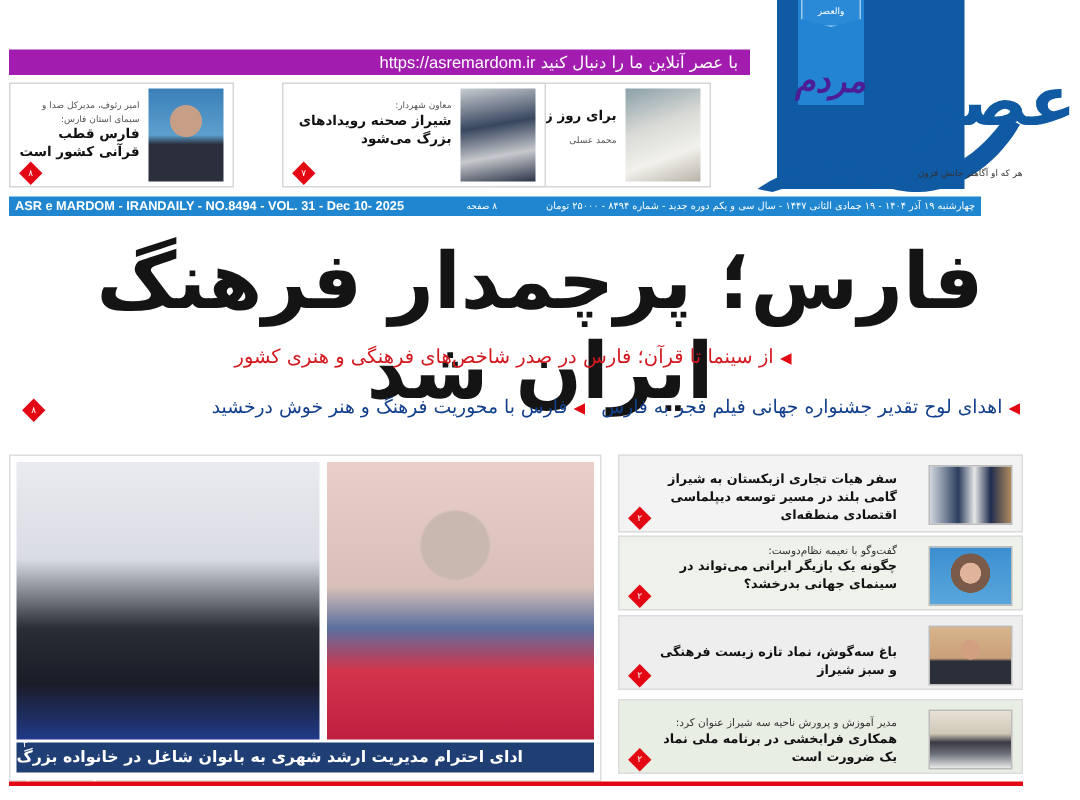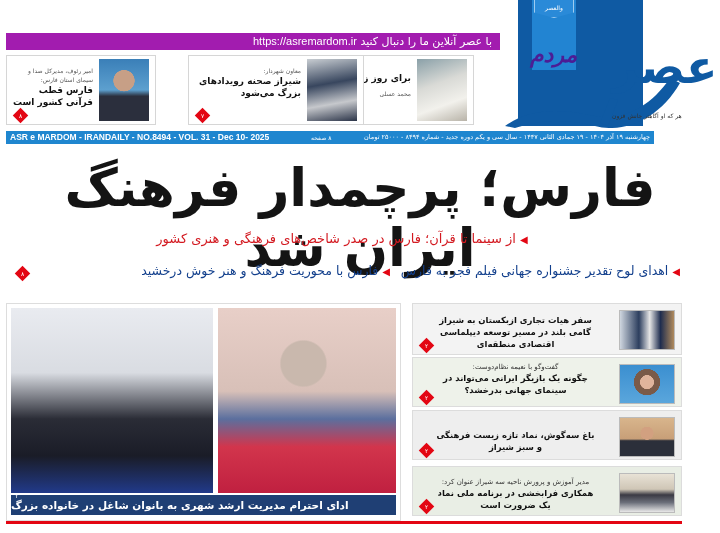--- a/index.html
+++ b/index.html
@@ -53,21 +53,21 @@
   .photo-speaker { position: absolute; left: 218px; top: 308px; width: 178px; height: 185px;
     background: radial-gradient(circle at 48% 30%, #c9b8ad 0 14%, transparent 15%),
                 linear-gradient(180deg,#e8cfc8 0%,#d8c0b8 45%,#5b6f9e 60%,#d2354c 75%,#c02040 100%); }
   .caption-bar { position: absolute; left: 11px; top: 495px; width: 385px; height: 20px; background: #1f3f74;
     color: #fff; font-size: 10.5px; font-weight: bold; direction: rtl; text-align: left; padding-right: 0; line-height: 20px; }
   .caption-num { position: absolute; left: 15px; top: 492px; color: #fff; font-size: 7px; }
 
   
   .news-item { position: absolute; left: 412px; width: 270px; border: 1px solid #dcdcdc; }
   .news-item .thumb { position: absolute; right: 6px; top: 6px; width: 56px; height: 40px; border: 1px solid #bbb; }
-  .news-item .txt { position: absolute; right: 83px; left: 20px; direction: rtl; text-align: center; }
+  .news-item .txt { position: absolute; right: 83px; left: 20px; direction: rtl; text-align: right; }
   .news-item .k { font-size: 7px; color: #333; line-height: 10px; }
   .news-item .h { font-size: 8.5px; font-weight: bold; color: #111; line-height: 12px; }
 
   .bottom-rule { position: absolute; left: 6px; top: 521px; width: 676px; height: 3px; background: #e30613; }
 </style>
 </head>
 <body>
 
 <div class="mast-block"></div>
 <div class="mast-ribbon"></div>

